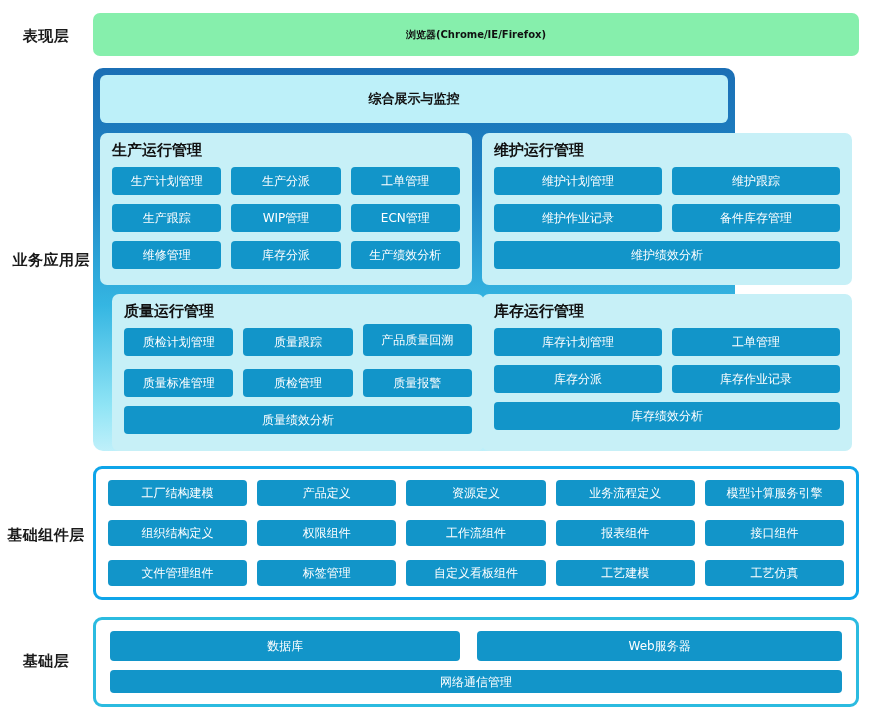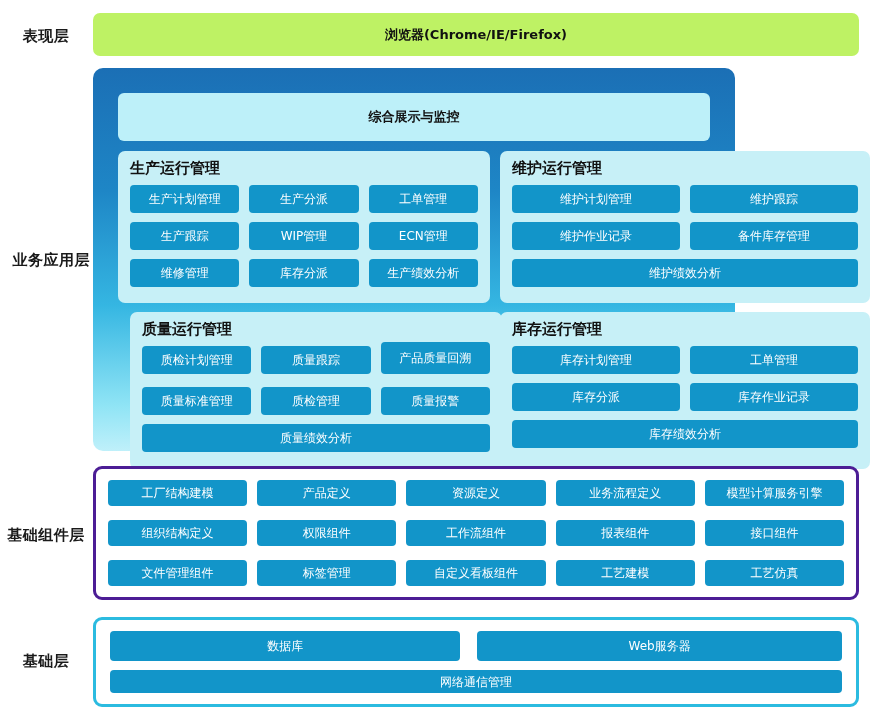--- a/index.html
+++ b/index.html
@@ -53,37 +53,37 @@
     text-align: center;
     white-space: nowrap;
     line-height: 1;
   }
 
   
   #presentation-bar {
     position: absolute;
     left: 93px;  top: 13px;
     width: 766px; height: 43px;
-    background: #bef264;
+    background: #86efac;
     border-radius: 7px;
     display: flex;
     align-items: center;
     justify-content: center;
     color: #111111;
-    font-size: 13px;
+    font-size: 10px;
     font-weight: 700;
   }
 
   
   #business-layer {
     position: absolute;
     left: 93px; top: 68px;
     width: 642px; height: 383px;
     border-radius: 10px;
-    padding: 25px;
+    padding: 7px;
     background: linear-gradient(180deg,
                 #1b6fb5 0%,
                 #1e86c6 32%,
                 #35b6e2 62%,
                 #8fe4f5 88%,
                 #bff0fa 100%);
   }
   #business-inner {
     width: 100%; height: 100%;
     position: relative;
@@ -132,21 +132,21 @@
   #group-maintenance { left: 382px; top: 58px;  width: 370px; height: 152px; }
   #group-quality     { left: 12px;     top: 219px; width: 372px; height: 157px; }
   #group-inventory   { left: 382px; top: 219px; width: 370px; height: 157px; }
 
   
   #components-layer {
     position: absolute;
     left: 93px; top: 466px;
     width: 766px; height: 134px;
     background: #ffffff;
-    border: 3px solid #4c1d95;
+    border: 3px solid #0ea5e9;
     border-radius: 9px;
     padding: 11px 12px;
     display: flex;
     flex-direction: column;
     justify-content: space-between;
   }
   #components-layer .tile-row { margin-bottom: 0; }
   #components-layer .tile { height: 26px; }
 
   

